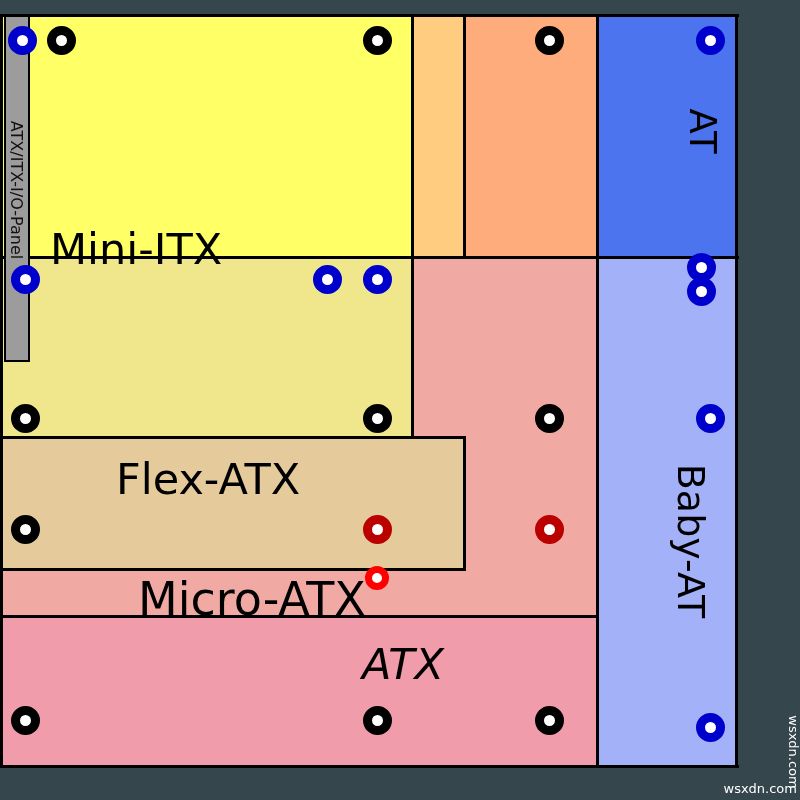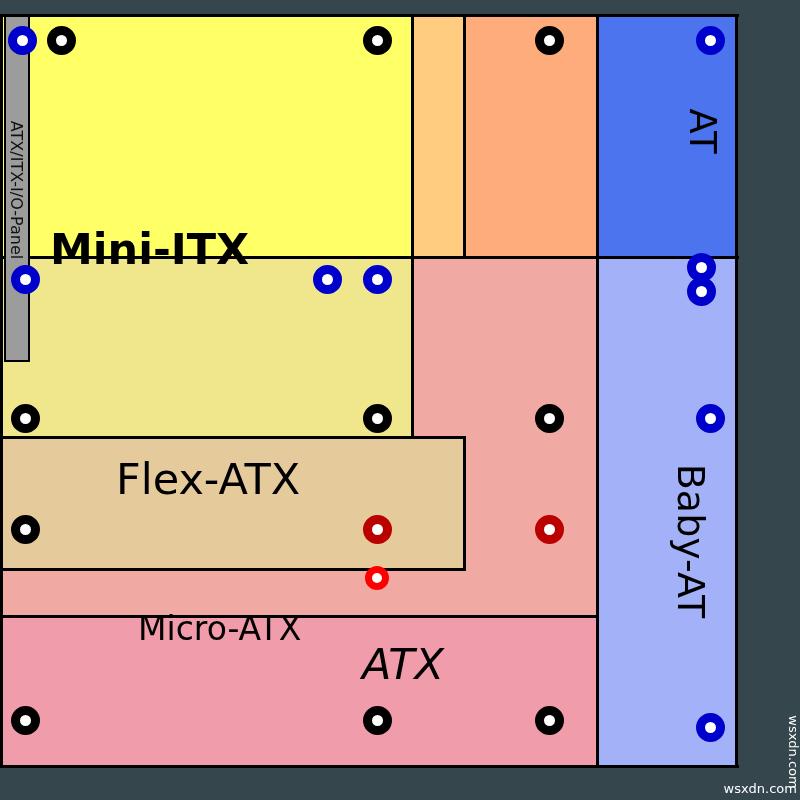--- a/index.html
+++ b/index.html
@@ -68,23 +68,23 @@
       <div class="hole" style="width: 11px; height: 11px; border-width: 9px; border-color: rgb(0, 0, 0); left: 10.5px; top: 514.5px;"></div>
       <div class="hole" style="width: 11px; height: 11px; border-width: 9px; border-color: rgb(187, 0, 0); left: 362.5px; top: 514.5px;"></div>
       <div class="hole" style="width: 11px; height: 11px; border-width: 9px; border-color: rgb(187, 0, 0); left: 534.5px; top: 514.5px;"></div>
       <div class="hole" style="width: 10px; height: 10px; border-width: 7px; border-color: rgb(255, 0, 0); left: 365px; top: 566px;"></div>
       <div class="hole" style="width: 11px; height: 11px; border-width: 9px; border-color: rgb(0, 0, 0); left: 10.5px; top: 705.5px;"></div>
       <div class="hole" style="width: 11px; height: 11px; border-width: 9px; border-color: rgb(0, 0, 0); left: 362.5px; top: 705.5px;"></div>
       <div class="hole" style="width: 11px; height: 11px; border-width: 9px; border-color: rgb(0, 0, 0); left: 534.5px; top: 705.5px;"></div>
       <div class="hole" style="width: 11px; height: 11px; border-width: 9px; border-color: rgb(0, 0, 204); left: 695.5px; top: 712.5px;"></div>
     </div>
 
-  <div class="label label-lg" style="left:50px;  top:228px;font-weight:bold;">Mini-ITX</div>
+  <div class="label label-lg" style="left:50px;  top:228px;">Mini-ITX</div>
   <div class="label label-lg" style="left:116px; top:458px;">Flex-ATX</div>
-  <div class="label" style="left:138px; top:576px; font-size:33px;margin-top:36px;">Micro-ATX</div>
+  <div class="label" style="left:138px; top:576px; font-size:46px;">Micro-ATX</div>
   <div class="label label-lg" style="left:362px; top:643px;font-style:italic;">ATX</div>
   <div class="vlabel" style="left:702px; top:131px; font-size:37px;">AT</div>
   <div class="vlabel" style="left:691px; top:541px; font-size:38px;">Baby-AT</div>
 
   <div class="watermark wm-v">wsxdn.com</div>
   <div class="watermark wm-h">wsxdn.com</div>
 
 </div>
 
 </body></html>

